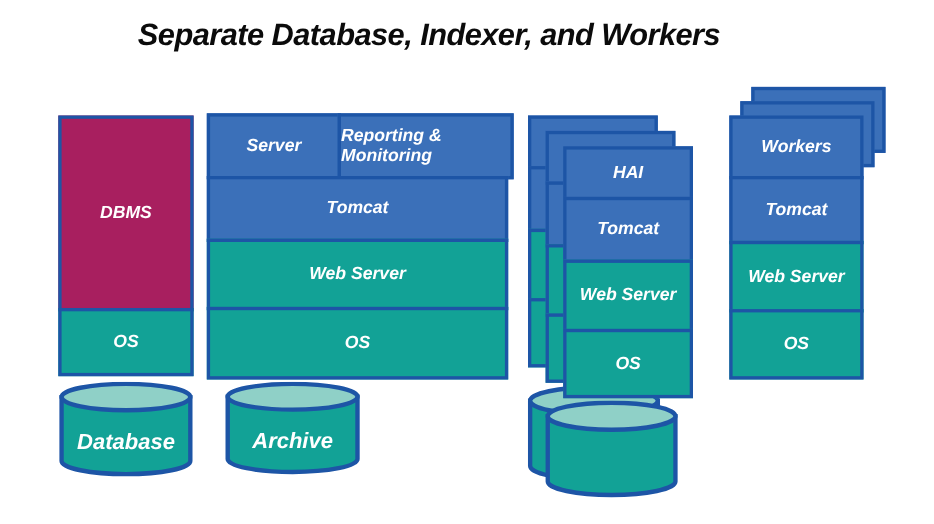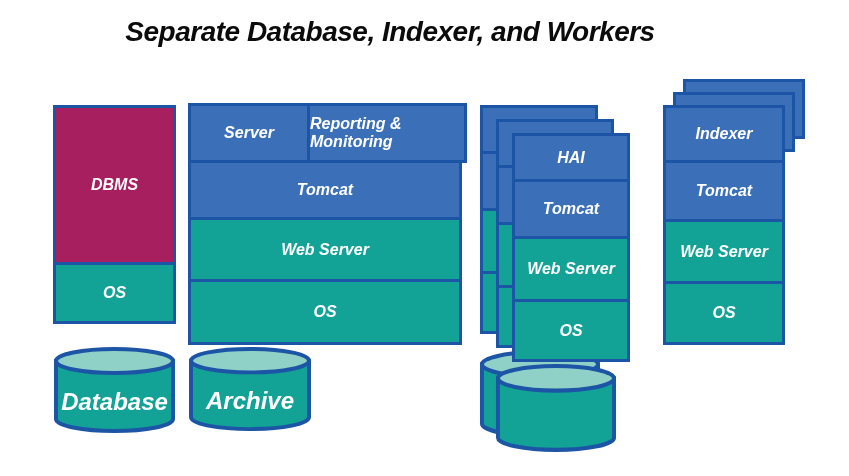--- a/index.html
+++ b/index.html
@@ -51,26 +51,26 @@
   .row{display:flex;flex-direction:row;}
   .row .seg{margin-top:0;}
   .row .seg + .seg{margin-left:-3px;}
   .cyl{position:absolute;}
   .cyl svg{display:block;}
   .cyl-body{fill:var(--teal);stroke:var(--blue_border);stroke-width:4;}
   .cyl-top{fill:var(--teal_light);stroke:var(--blue_border);stroke-width:4;}
   .cyl-label{
     position:absolute;left:0;top:26%;width:100%;height:74%;
     display:flex;align-items:center;justify-content:center;
-    color:var(--label_text);font-size:24px;font-weight:bold;
+    color:var(--label_text);font-size:20px;font-weight:bold;
   }
   
   .g1{left:53px;top:105px;width:123px;}
   .g1 .seg{width:123px;}
-  .g1 .s-dbms{height:160px;}
+  .g1 .s-dbms{height:178px;}
   .g1 .s-os{height:62px;}
   
   .g2{left:188px;top:103px;width:274px;}
   .g2 .s-server{width:122px;height:60px;}
   .g2 .s-reporting{width:160px;height:60px;}
   .g2 .s-tomcat{width:274px;height:60px;}
   .g2 .s-web{width:274px;height:65px;}
   .g2 .s-os{width:274px;height:66px;}
   
   .g3copy{position:absolute;width:122px;height:335px;}
@@ -119,21 +119,21 @@
   <div class="group g2">
     <div class="stack" style="left:0;top:0;">
       <div class="row">
         <div class="seg blue first s-server">Server</div>
         <div class="seg blue first s-reporting">Reporting &amp; Monitoring</div>
       </div>
       <div class="seg blue s-tomcat">Tomcat</div>
       <div class="seg teal s-web">Web Server</div>
       <div class="seg teal s-os">OS</div>
     </div>
-    <div class="cyl" style="left:0;top:244px;width:124px;height:86px;">
+    <div class="cyl" style="left:16px;top:244px;width:124px;height:86px;">
       <svg width="124" height="86" viewBox="0 0 124 88" preserveAspectRatio="none">
         <path class="cyl-body" d="M3,14 v58 a59,12 0 0 0 118,0 v-58 z"></path>
         <ellipse class="cyl-top" cx="62" cy="14" rx="59" ry="12"></ellipse>
       </svg>
       <div class="cyl-label">Archive</div>
     </div>
   </div>
 
   <div class="group g3copy" style="left:480px;top:105px;">
     <div class="stack">
@@ -171,20 +171,20 @@
       <div class="seg blue s2">Tomcat</div>
       <div class="seg teal s3">Web Server</div>
       <div class="seg teal s4">OS</div>
     </div>
   </div>
 
   <div class="group g4">
     <div class="backbox" style="left:20px;top:0;"></div>
     <div class="backbox" style="left:10px;top:13px;"></div>
     <div class="stack">
-      <div class="seg blue first s1">Indexer</div>
+      <div class="seg blue first s1">Workers</div>
       <div class="seg blue s2">Tomcat</div>
       <div class="seg teal s3">Web Server</div>
       <div class="seg teal s4">OS</div>
     </div>
   </div>
 
 </div>
 
 </body></html>

